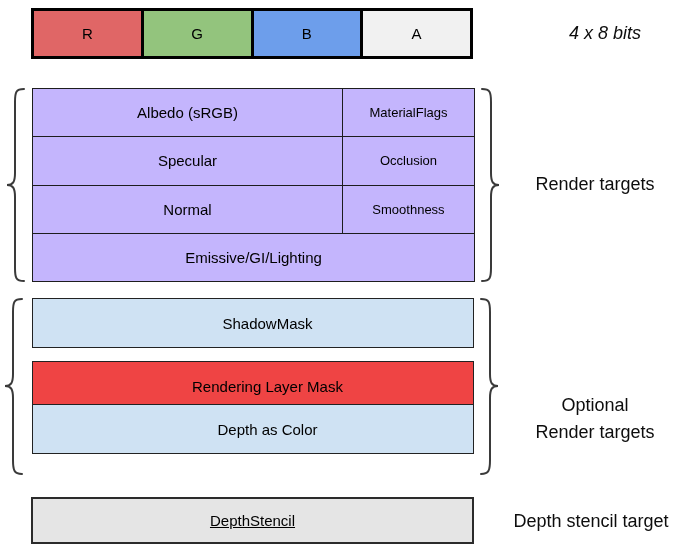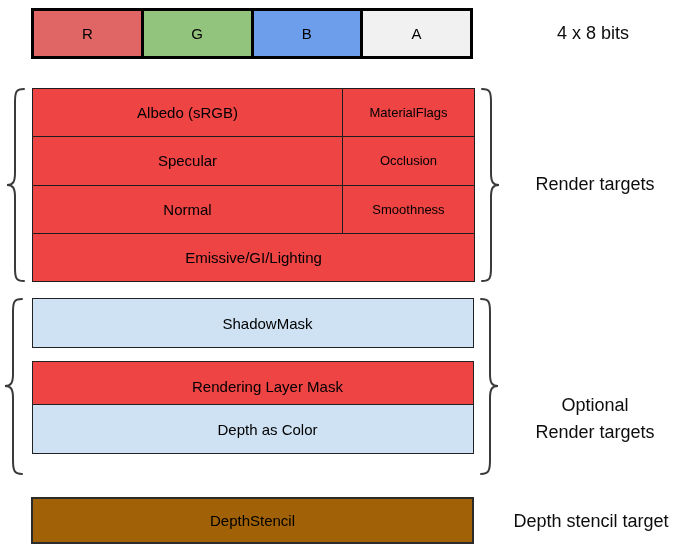--- a/index.html
+++ b/index.html
@@ -7,21 +7,21 @@
   .canvas{position:relative;width:690px;height:554px;background:#fff;overflow:hidden;}
 
   
   .rgba-bar{position:absolute;left:31px;top:8px;width:442px;height:51px;
     border:3px solid #000;box-sizing:border-box;display:flex;}
   .rgba-cell{flex:1;display:flex;align-items:center;justify-content:center;
     font-size:15px;border-left:3px solid #000;}
   .rgba-cell:first-child{border-left:none;}
 
   .caption{position:absolute;text-align:center;font-size:18px;line-height:27px;color:#0d0d0d;}
-  .caption-bits{left:523px;top:20px;width:140px;}
+  .caption-bits{left:535px;top:20px;width:140px;font-style:italic;}
   .caption-rt{left:505px;top:171px;width:180px;}
   .caption-opt{left:502px;top:355px;width:186px;margin-top:37px;}
   .caption-ds{left:495px;top:508px;width:192px;}
 
   
   .rt-table{position:absolute;left:32px;top:88px;width:443px;height:194px;
     border:1.5px solid #1d1d1d;box-sizing:border-box;display:flex;flex-direction:column;}
   .rt-row{flex:1;display:flex;border-top:1.5px solid #1d1d1d;}
   .rt-row:first-child{border-top:none;}
   .rt-cell{display:flex;align-items:center;justify-content:center;font-size:15px;}
@@ -55,21 +55,21 @@
   </div>
   <div class="caption caption-bits">4 x 8 bits</div>
 
   <svg class="brace" style="left:6px;top:88px;" width="22" height="194" viewBox="0 0 22 194">
     <path d="M18,1 C10,1 9,4 9,14 L9,85 C9,94 7,97 1,97 C7,97 9,100 9,109 L9,180 C9,190 10,193 18,193"></path>
   </svg>
   <svg class="brace" style="left:478px;top:88px;" width="22" height="194" viewBox="0 0 22 194">
     <path d="M4,1 C12,1 13,4 13,14 L13,85 C13,94 15,97 21,97 C15,97 13,100 13,109 L13,180 C13,190 12,193 4,193"></path>
   </svg>
 
-  <div class="rt-table" style="background-color: #ef4444;">
+  <div class="rt-table" style="background-color: #c4b5fd;">
     <div class="rt-row">
       <div class="rt-cell rt-main">Albedo (sRGB)</div>
       <div class="rt-cell rt-sub">MaterialFlags</div>
     </div>
     <div class="rt-row">
       <div class="rt-cell rt-main">Specular</div>
       <div class="rt-cell rt-sub">Occlusion</div>
     </div>
     <div class="rt-row">
       <div class="rt-cell rt-main">Normal</div>
@@ -89,16 +89,16 @@
   </svg>
 
   <div class="opt-box opt-1" style="background-color: rgb(207, 226, 243);">ShadowMask</div>
   <div class="opt-box opt-2" style="background-color: #ef4444;">Rendering Layer Mask</div>
   <div class="opt-box opt-3" style="background-color: rgb(207, 226, 243);">Depth as Color</div>
   <div class="caption caption-opt">
     <div>Optional</div>
     <div>Render targets</div>
   </div>
 
-  <div class="ds-box" style="background-color: #a16207;">DepthStencil</div>
+  <div class="ds-box" style="background-color: #e5e5e5; text-decoration: underline;">DepthStencil</div>
   <div class="caption caption-ds">Depth stencil target</div>
 
 </div>
 
 </body></html>

